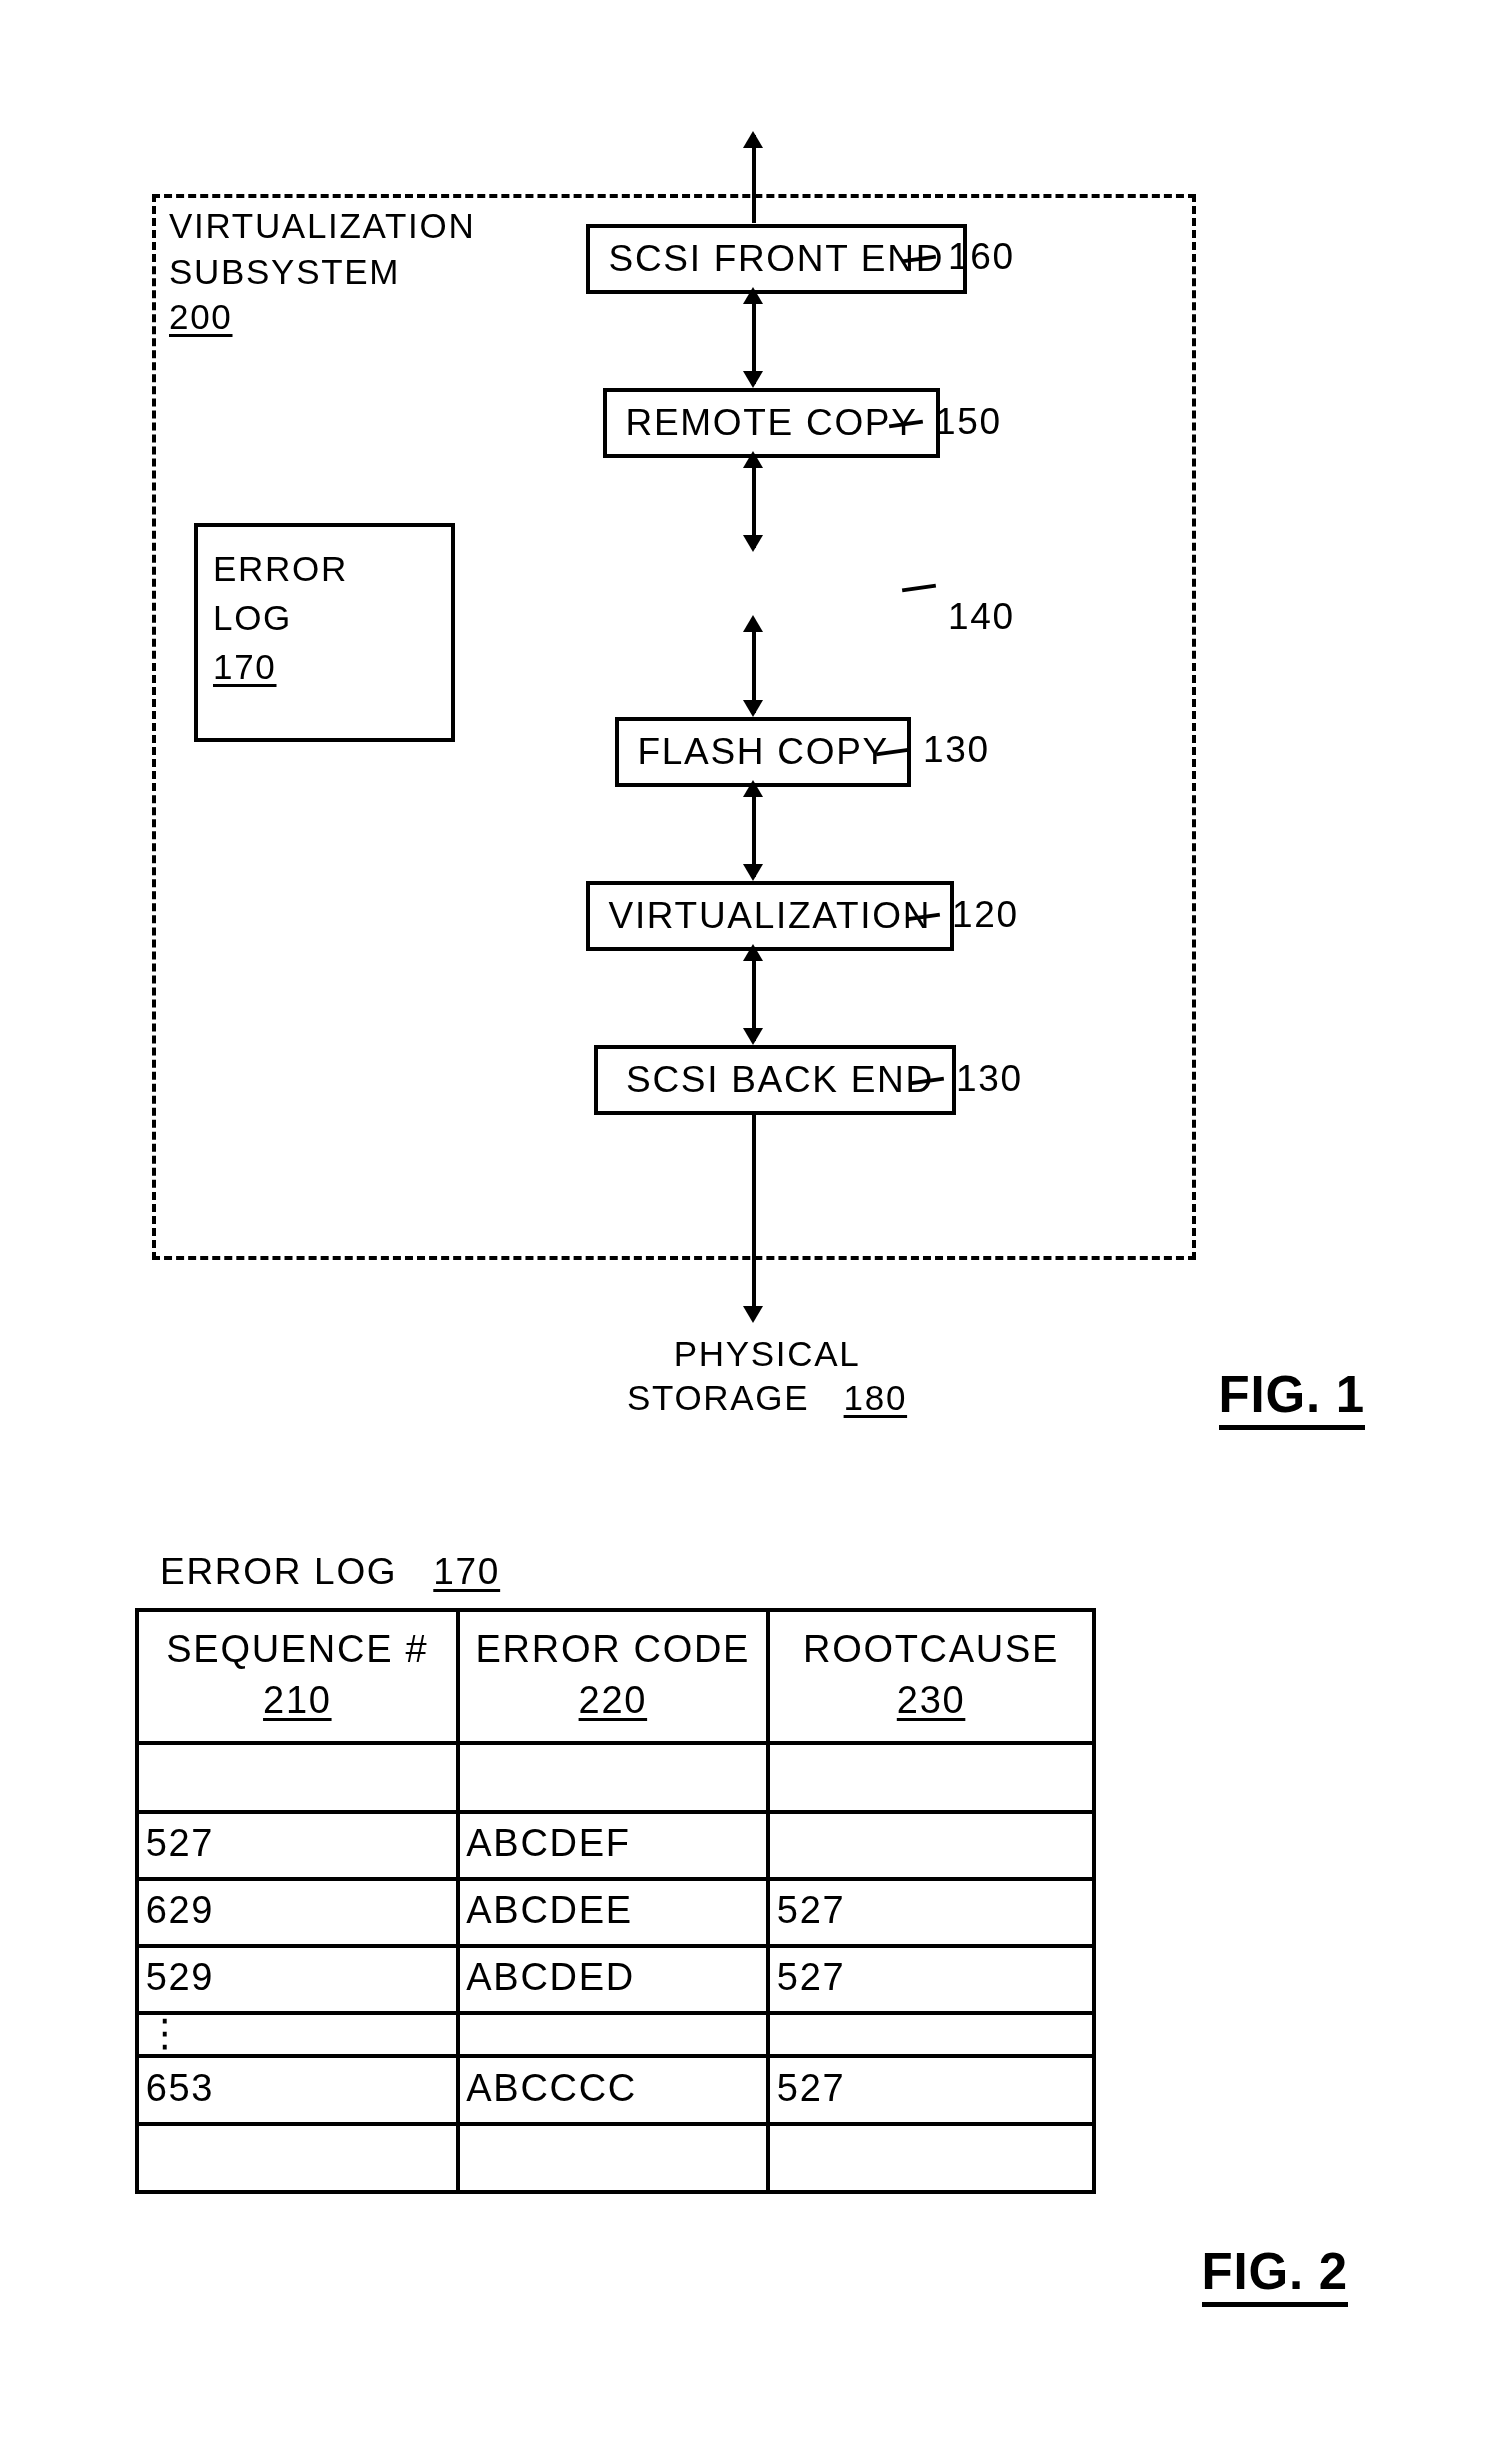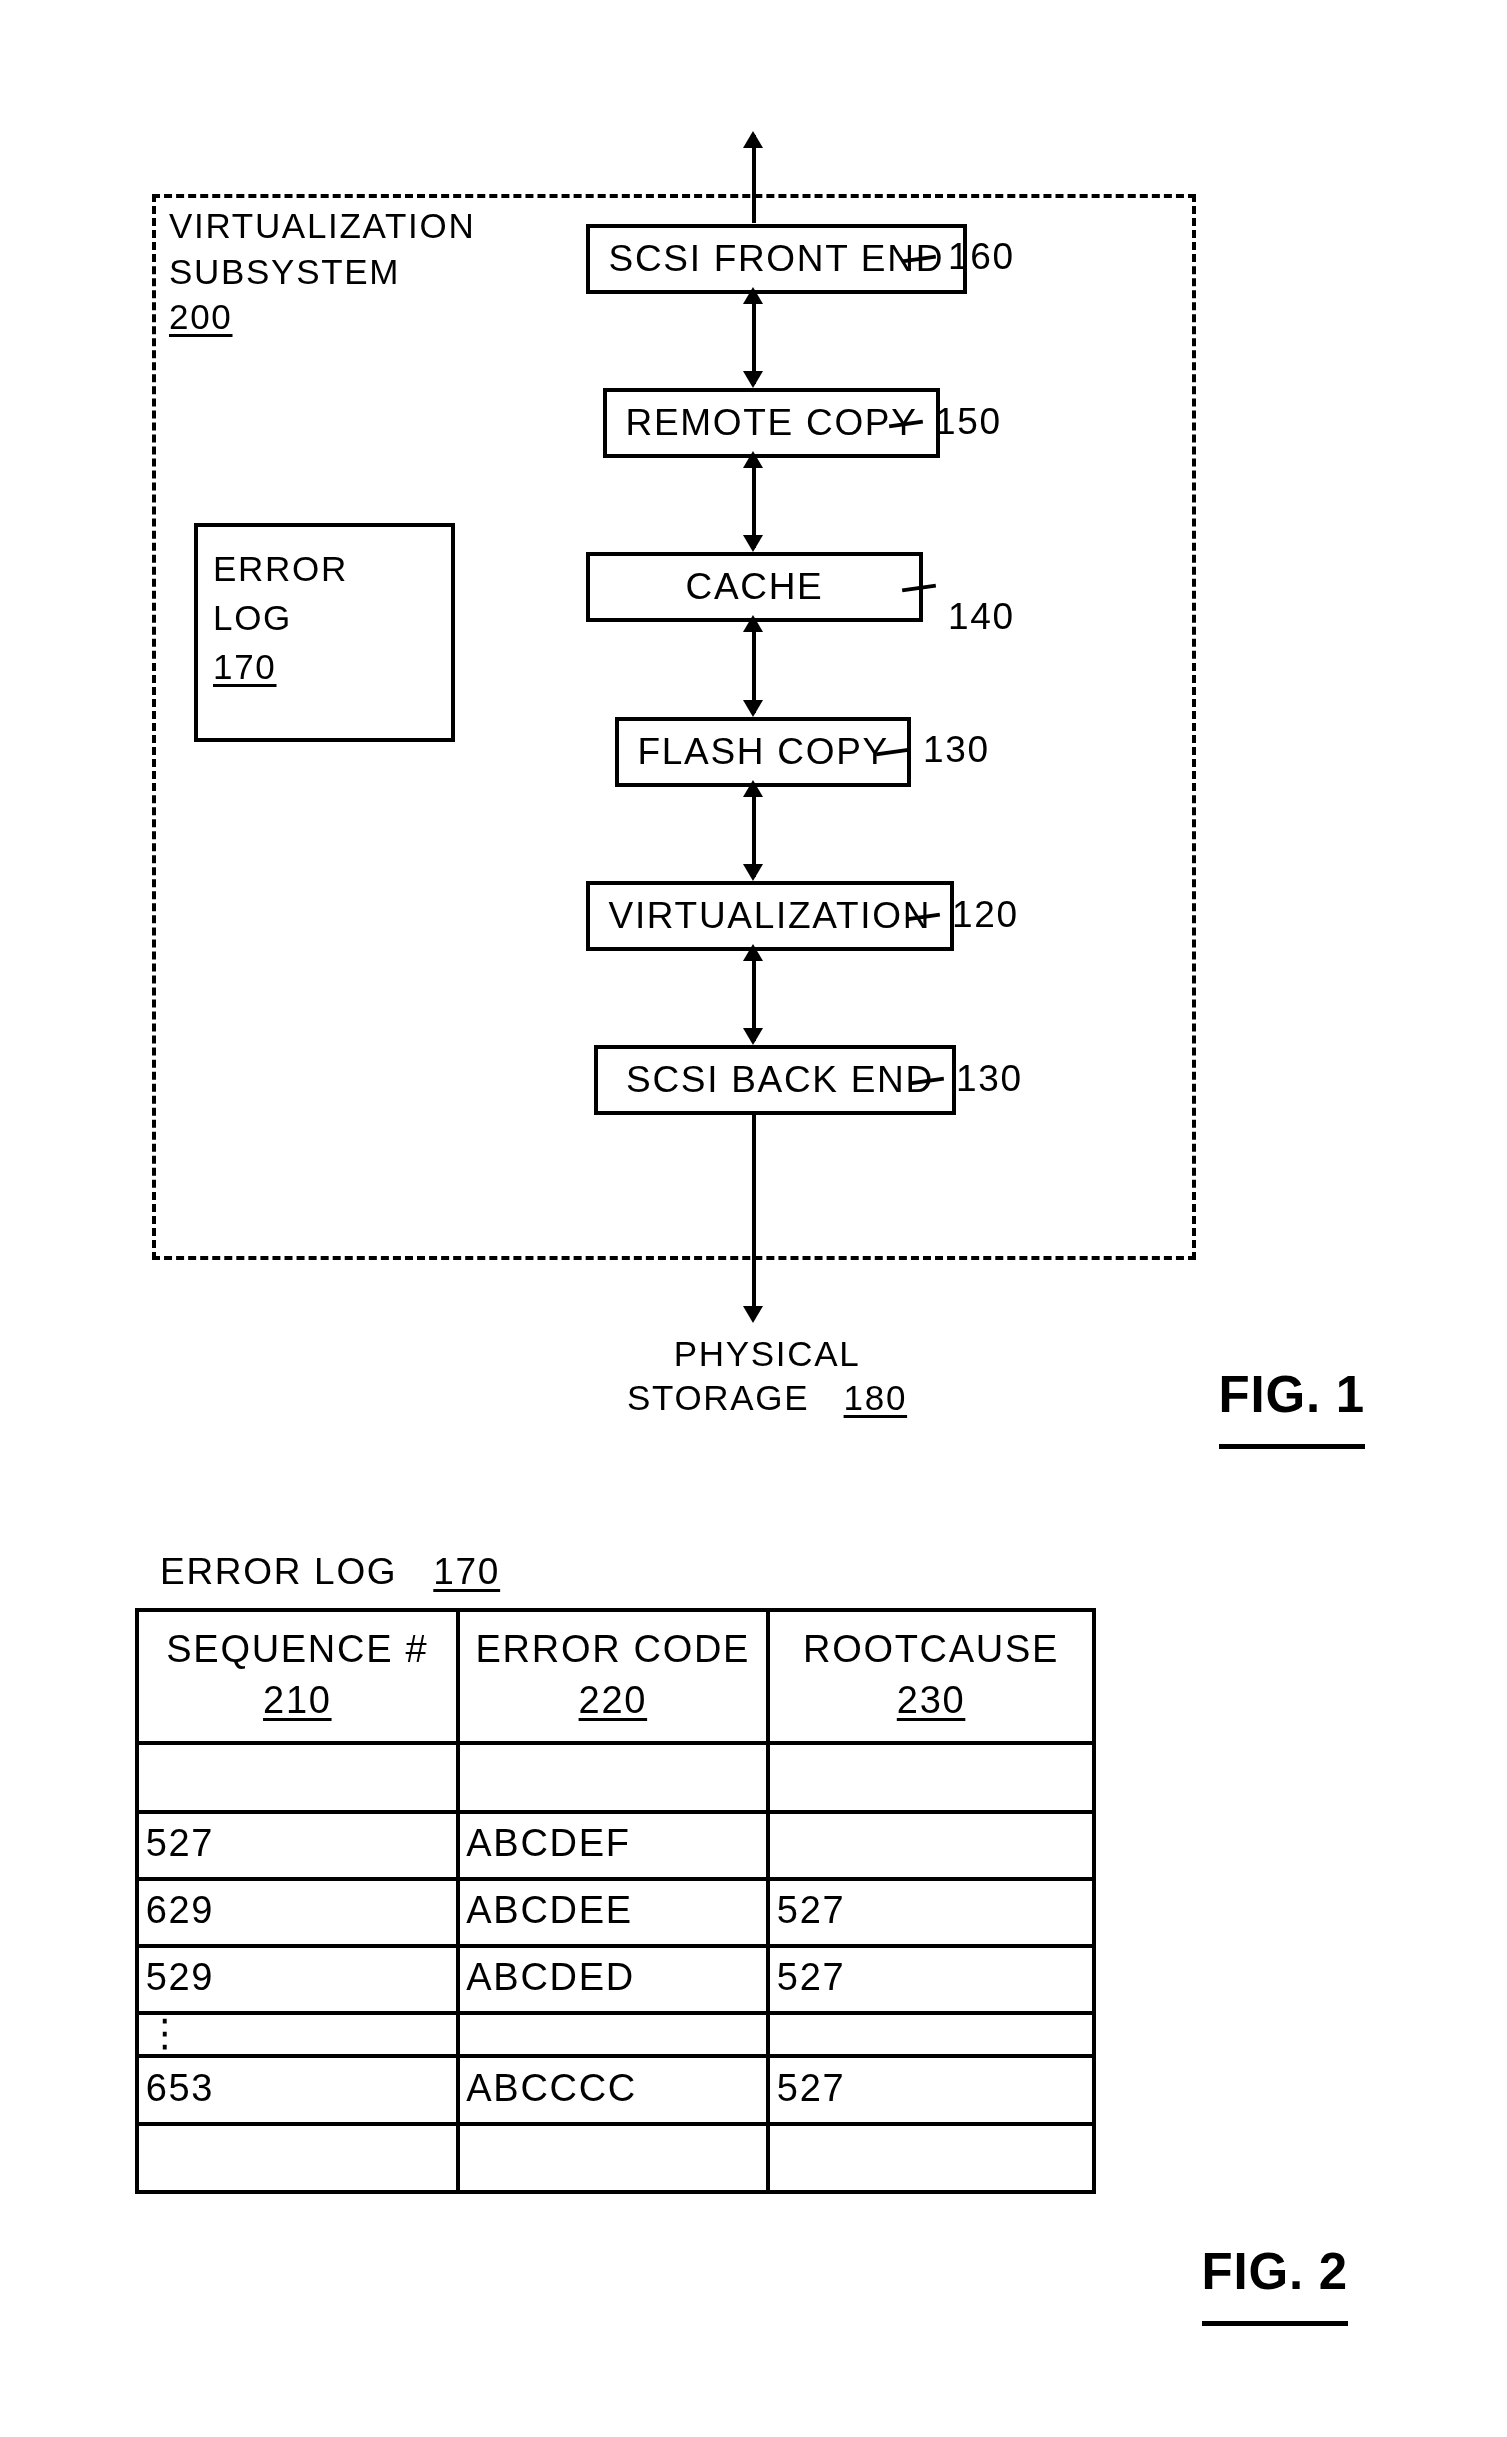--- a/index.html
+++ b/index.html
@@ -106,21 +106,21 @@
     font-size: 35px;
     letter-spacing: 1.7px;
     line-height: 1.25;
   }
   .fig-label {
     position: absolute;
     font-size: 51px;
     font-weight: bold;
     letter-spacing: 0.8px;
     border-bottom: 5px solid #000;
-    padding-bottom: 20px;
+    padding-bottom: 1px;
   }
   .underline { text-decoration: underline; text-decoration-thickness: 3.4px; text-underline-offset: 5px; }
 
   
   .fig2 {
     position: absolute;
     left: 101px;
     top: 1517px;
     width: 1264px;
     height: 843px;
@@ -193,23 +193,20 @@
     <div class="block" style="left:485px; top:354px;">
       <span>REMOTE COPY</span>
     </div>
     <div class="tilde" style="left:771px; top:388px;"></div>
     <div class="conn-label" style="left:817px; top:367px;">150</div>
 
     <div class="conn-single" style="left:634px; top:421px; height:93px;"></div>
     <div class="arrowhead-up" style="left:625px; top:417px;"></div>
     <div class="arrowhead-down" style="left:625px; top:501px;"></div>
 
-    <div class="block" style="left:468px; top:518px; width:292px;">
-      <span>CACHE</span>
-    </div>
     <div class="tilde" style="left:784px; top:552px;"></div>
     <div class="conn-label" style="left:830px; top:562px;">140</div>
 
     <div class="conn-single" style="left:634px; top:586px; height:93px;"></div>
     <div class="arrowhead-up" style="left:625px; top:581px;"></div>
     <div class="arrowhead-down" style="left:625px; top:666px;"></div>
 
     <div class="block" style="left:497px; top:683px;">
       <span>FLASH COPY</span>
     </div>

